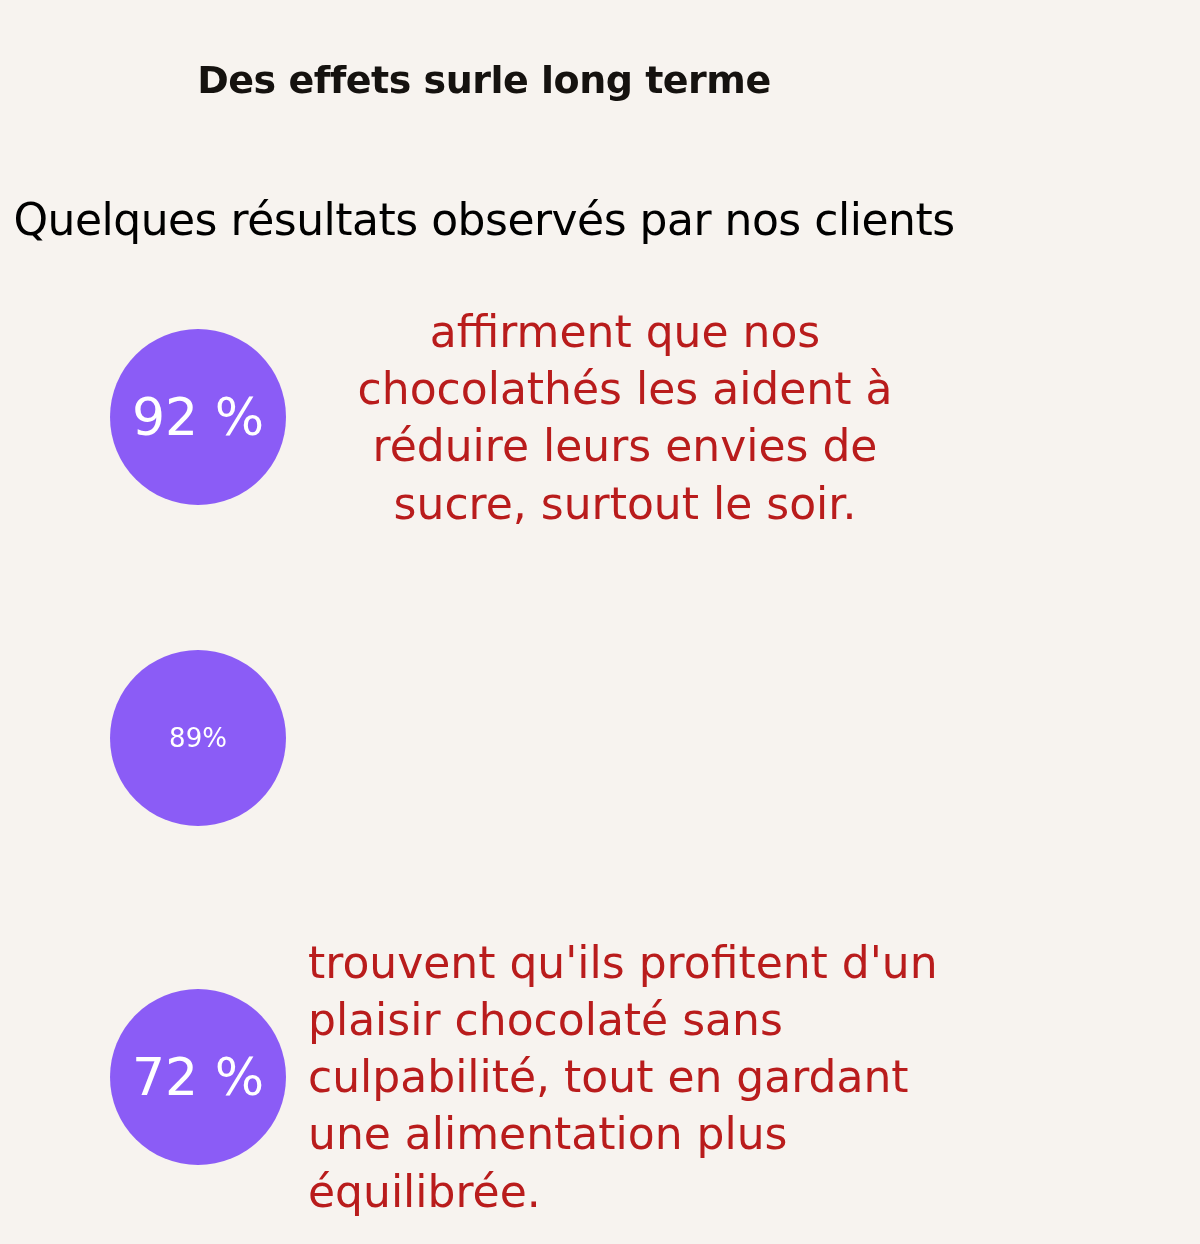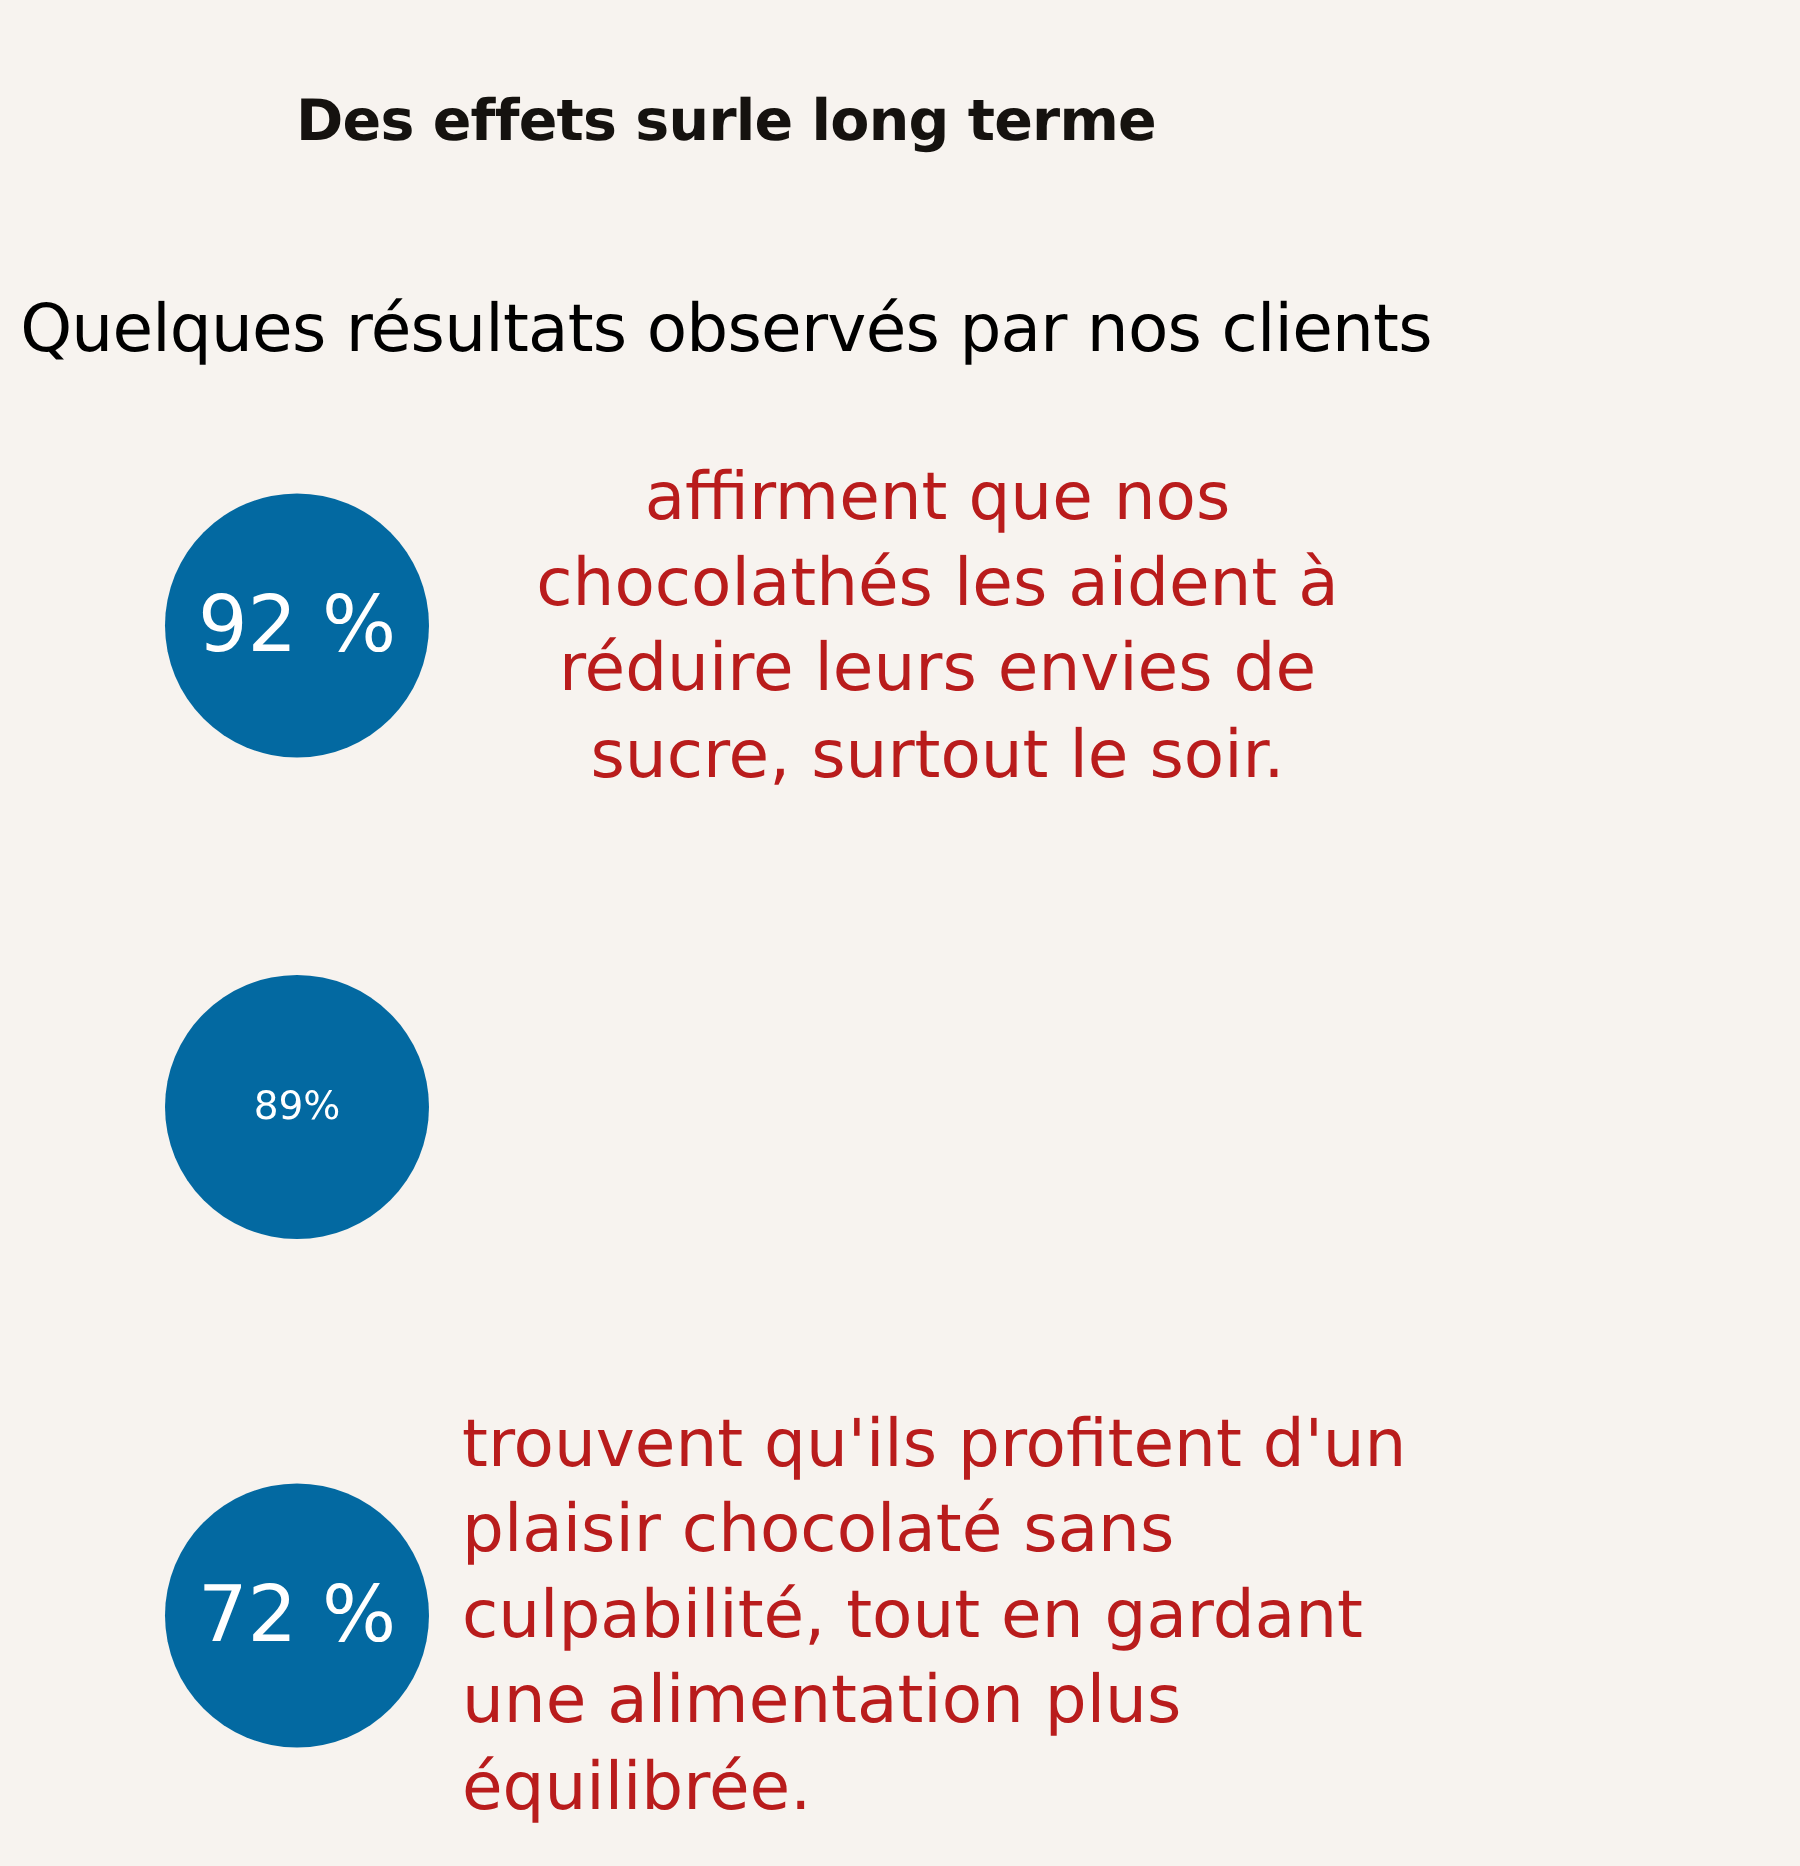--- a/index.html
+++ b/index.html
@@ -49,21 +49,21 @@
     width: 100%;
     box-sizing: border-box;
   }
   .stat-row.row-1 { margin-bottom: 118px; }
   .stat-row.row-2 { margin-bottom: 108px; }
   .badge {
     flex: 0 0 auto;
     width: 176px;
     height: 176px;
     border-radius: 50%;
-    background: #0369a1;
+    background: #8b5cf6;
     color: #ffffff;
     display: flex;
     align-items: center;
     justify-content: center;
     margin-left: 96px;
     margin-right: 22px;
   }
   .badge-text {
     font-size: 52px;
     font-weight: 500;

